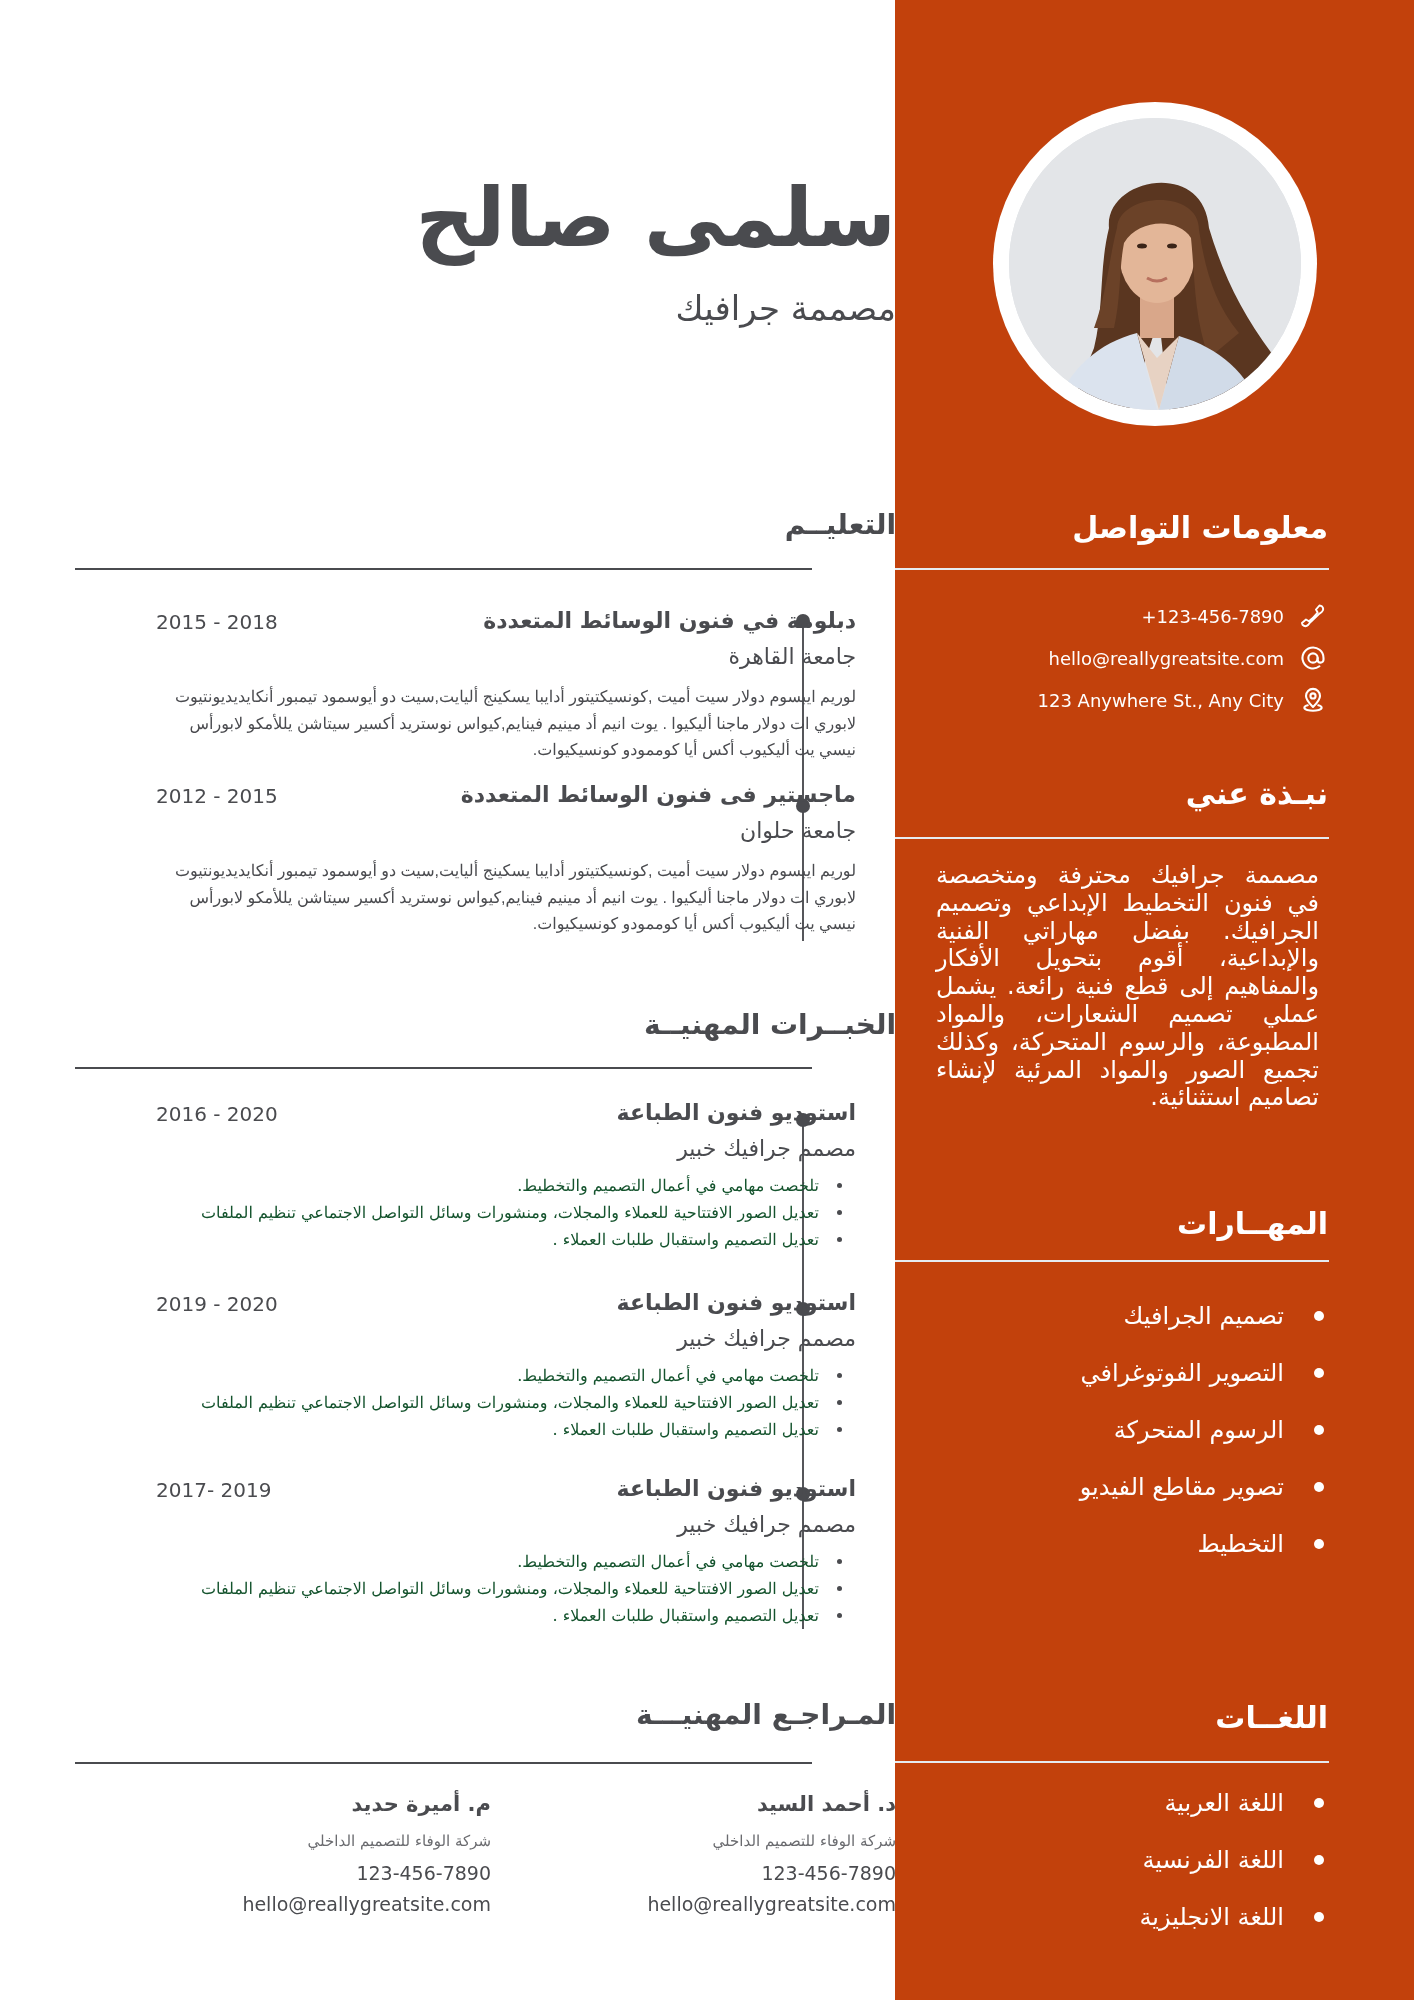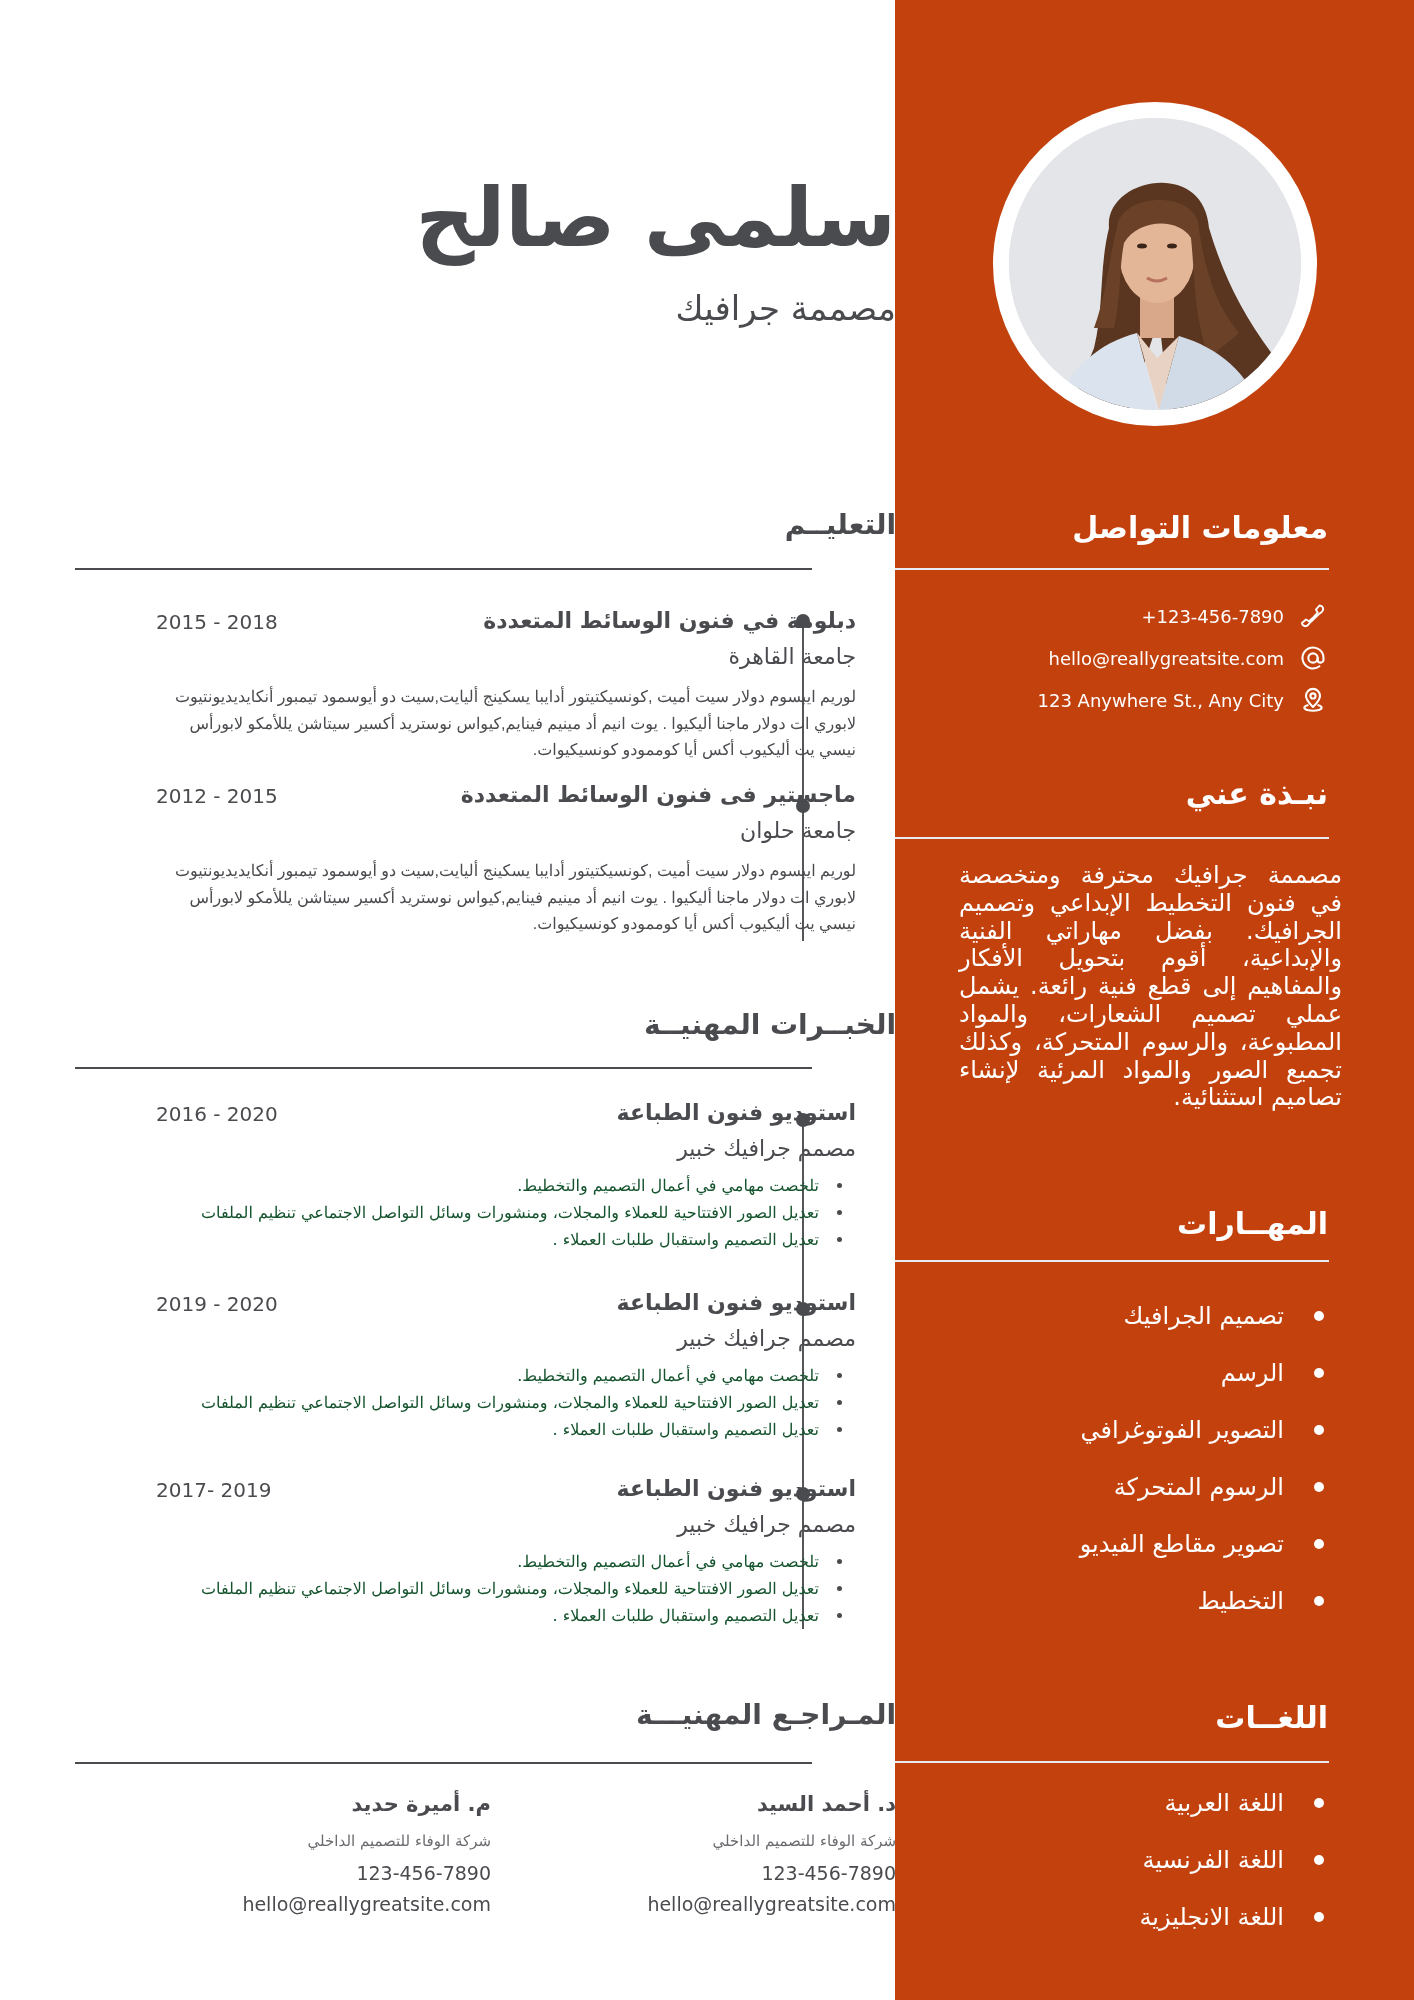--- a/index.html
+++ b/index.html
@@ -35,21 +35,21 @@
     .contact-list { position: absolute; right: 86px; top: 595px; width: 420px; list-style: none; }
     .contact-item {
       display: flex; align-items: center; justify-content: flex-start; height: 42px;
       flex-direction: row;
     }
     .contact-icon { width: 30px; height: 30px; display: inline-flex; align-items: center; justify-content: center; margin-left: 14px; }
     .contact-icon svg { width: 28px; height: 28px; }
     .contact-text { font-family: "DejaVu Sans", sans-serif; font-size: 18px; color: #ffffff; direction: ltr; }
 
     .about-text {
-      position: absolute; right: 72px; top: 862px; width: 383px;
+      position: absolute; right: 95px; top: 862px; width: 383px;
       font-size: 24px; line-height: 27.8px; text-align: justify; color: #ffffff;
     }
 
     .bullet-list { position: absolute; right: 86px; list-style: none; width: 400px; }
     .bullet-item {
       display: flex; align-items: center; height: 57px; font-size: 24px; color: #ffffff;
     }
     .bullet-dot { width: 10px; height: 10px; border-radius: 50%; background: #ffffff; margin-left: 30px; margin-right: 4px; flex: 0 0 10px; }
 
     
@@ -276,24 +276,20 @@
 
     <h2 class="sb-heading" style="top:1206px;">المهــارات</h2>
     <div class="sb-rule" style="top:1260px;"></div>
     <ul class="bullet-list" style="top:1287px;">
       <li class="bullet-item">
           <span class="bullet-dot"></span>
           <span>تصميم الجرافيك</span>
         </li>
       <li class="bullet-item">
           <span class="bullet-dot"></span>
-          <span>الرسم</span>
-        </li>
-      <li class="bullet-item">
-          <span class="bullet-dot"></span>
           <span>التصوير الفوتوغرافي</span>
         </li>
       <li class="bullet-item">
           <span class="bullet-dot"></span>
           <span>الرسوم المتحركة</span>
         </li>
       <li class="bullet-item">
           <span class="bullet-dot"></span>
           <span>تصوير مقاطع الفيديو</span>
         </li>

